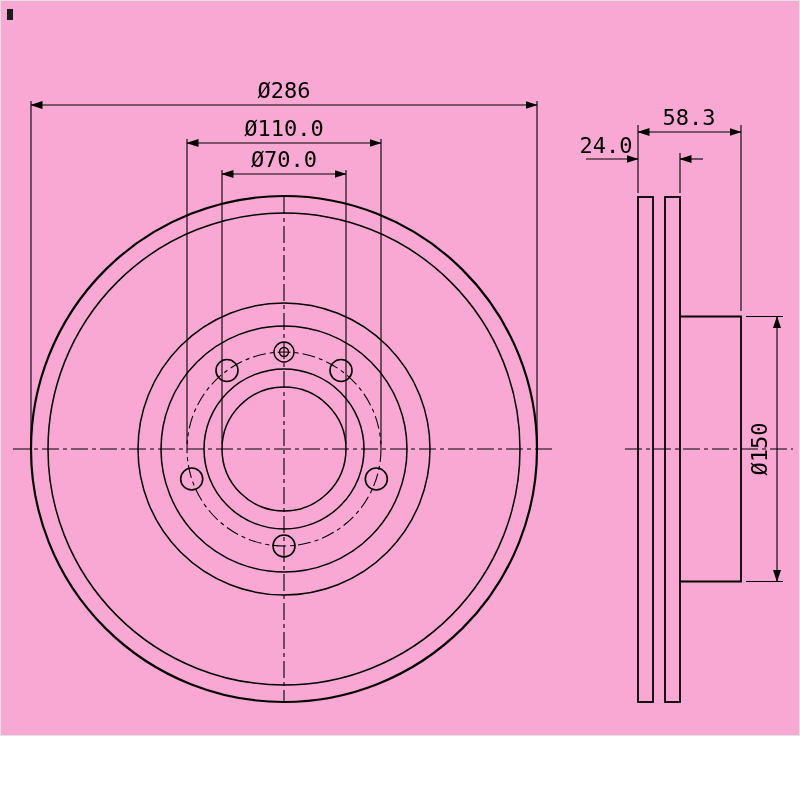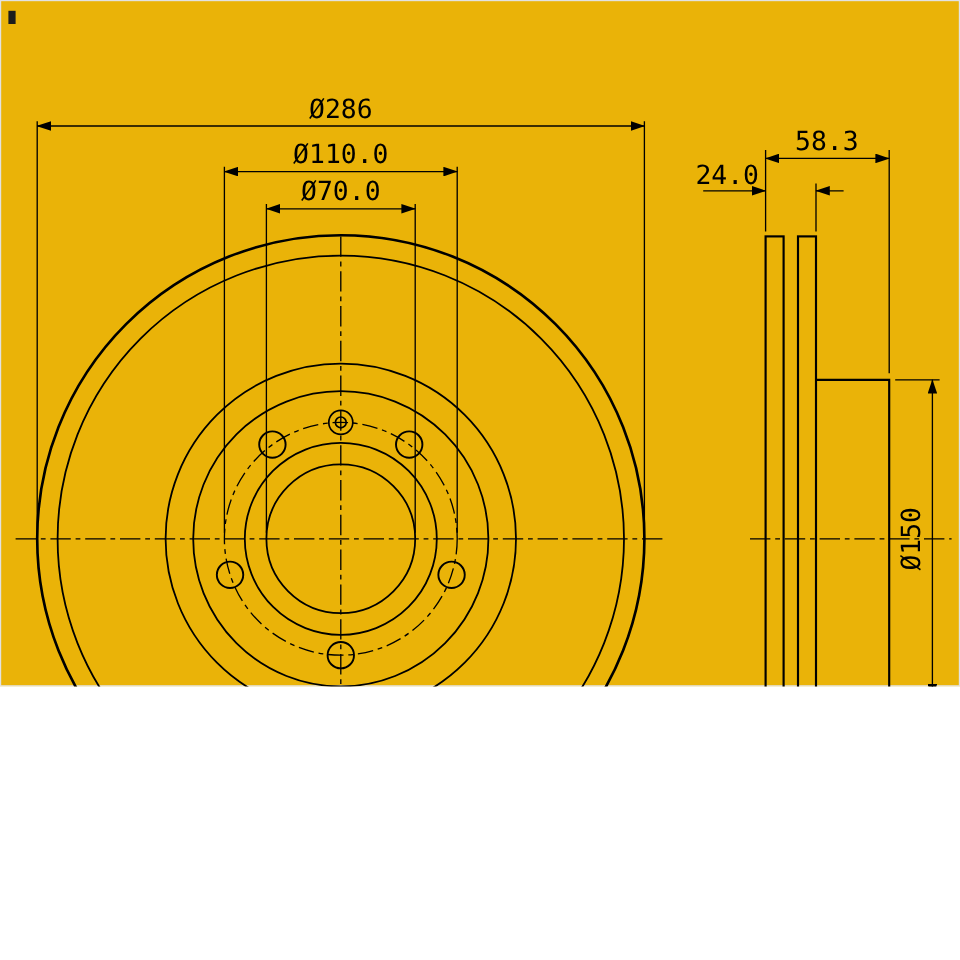--- a/index.html
+++ b/index.html
@@ -2,24 +2,24 @@
 <html><head>
 <meta charset="utf-8">
 <style>
   html, body {
     margin: 0;
     padding: 0;
     background: #ffffff;
   }
   .frame {
     width: 800px;
-    height: 572px;
+    height: 736px;
     box-sizing: border-box;
     border: 1px solid #e2e2e2;
-    background: #eab308;
+    background: #f9a8d4;
     position: relative;
   }
   svg { display: block; }
   .dim-text {
     font-family: "DejaVu Sans Mono", "Liberation Mono", monospace;
     font-size: 22px;
     fill: #000000;
     stroke: none;
   }
   .outline  { stroke: #000; fill: none; }

